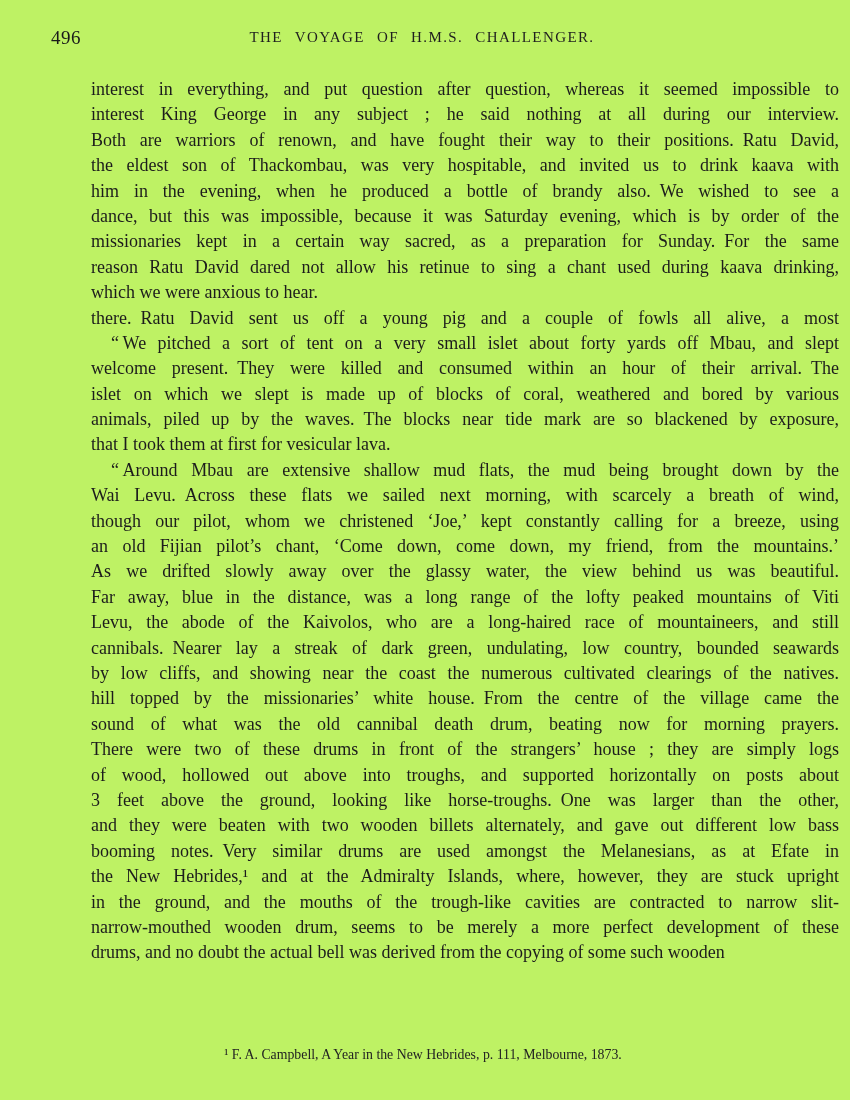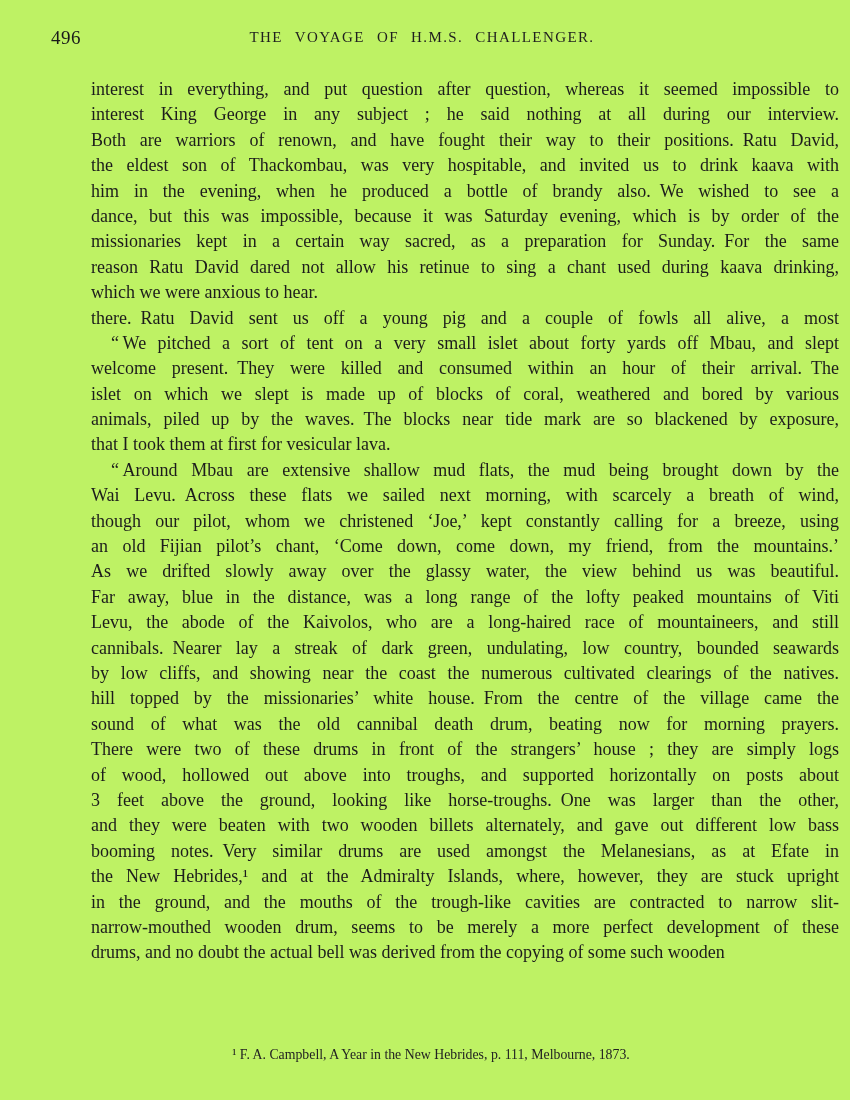--- a/index.html
+++ b/index.html
@@ -52,21 +52,21 @@
     white-space: normal;
   }
   .text-line.last {
     text-align-last: left;
   }
   .text-line.indent {
     text-indent: 20px;
   }
   .footnote {
     position: absolute;
-    left: 57px;
+    left: 49px;
     top: 1047px;
     width: 748px;
     text-align: center;
     font-size: 13.8px;
     color: #222222;
   }
 </style>
 </head>
 <body>
 

